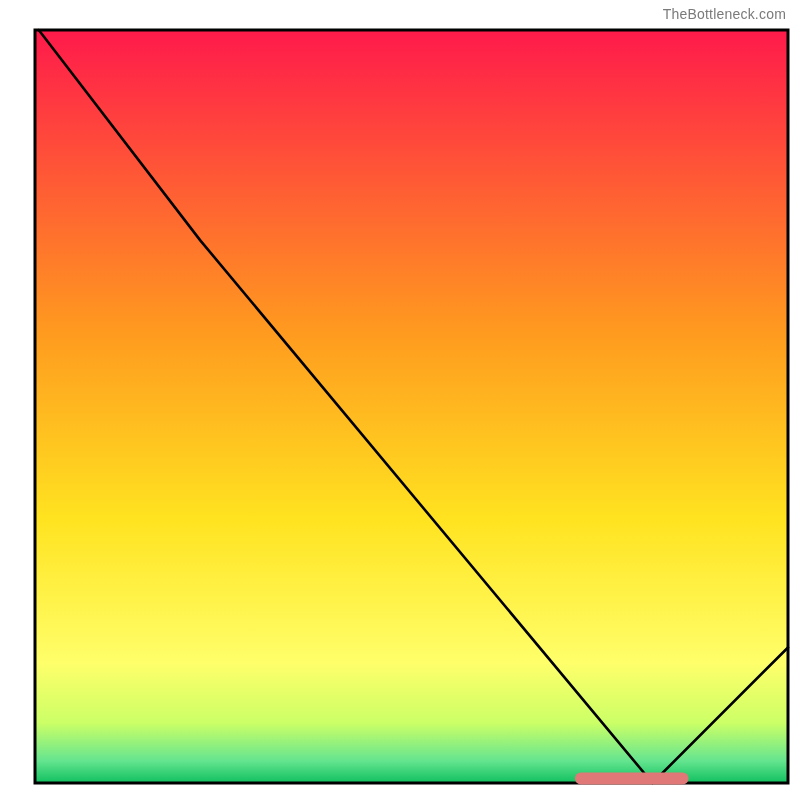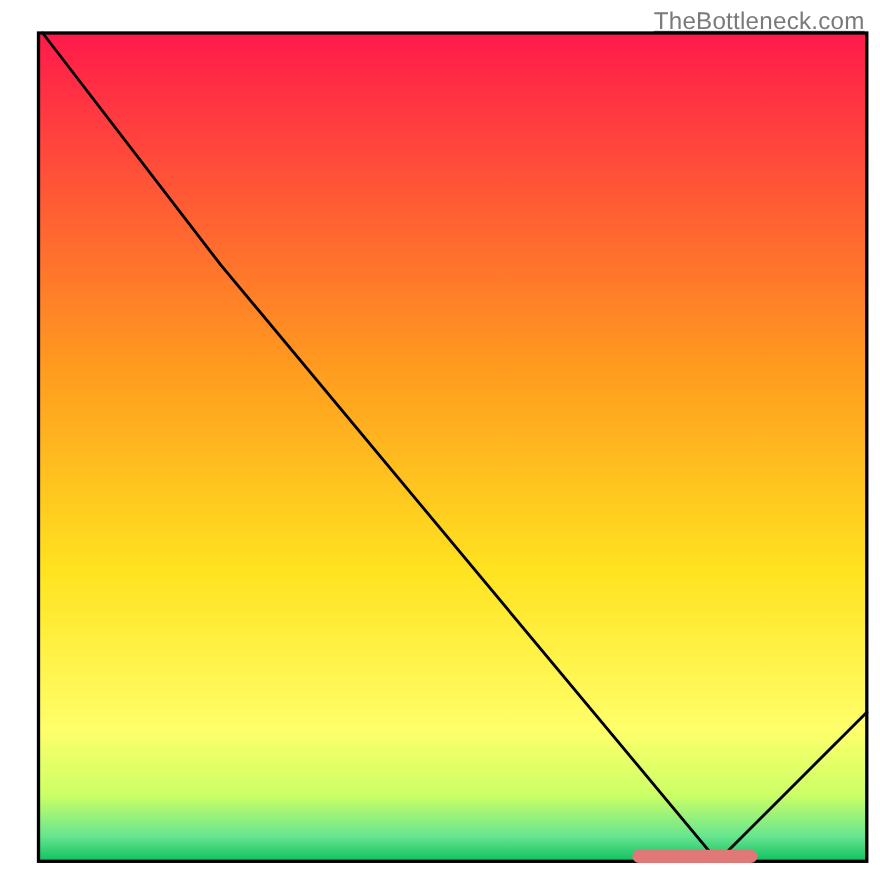--- a/index.html
+++ b/index.html
@@ -13,24 +13,23 @@
   .frame {
     position: relative;
     width: 800px;
     height: 800px;
   }
   .attribution {
     position: absolute;
     top: 6px;
     right: 14px;
     color: #7a7a7a;
-    font-size: 22px;
+    font-size: 14px;
     letter-spacing: 0.2px;
     font-weight: 400;
-    text-decoration: underline;
   }
   svg.plot {
     position: absolute;
     left: 0;
     top: 0;
   }
 </style>
 </head>
 <body>
 

